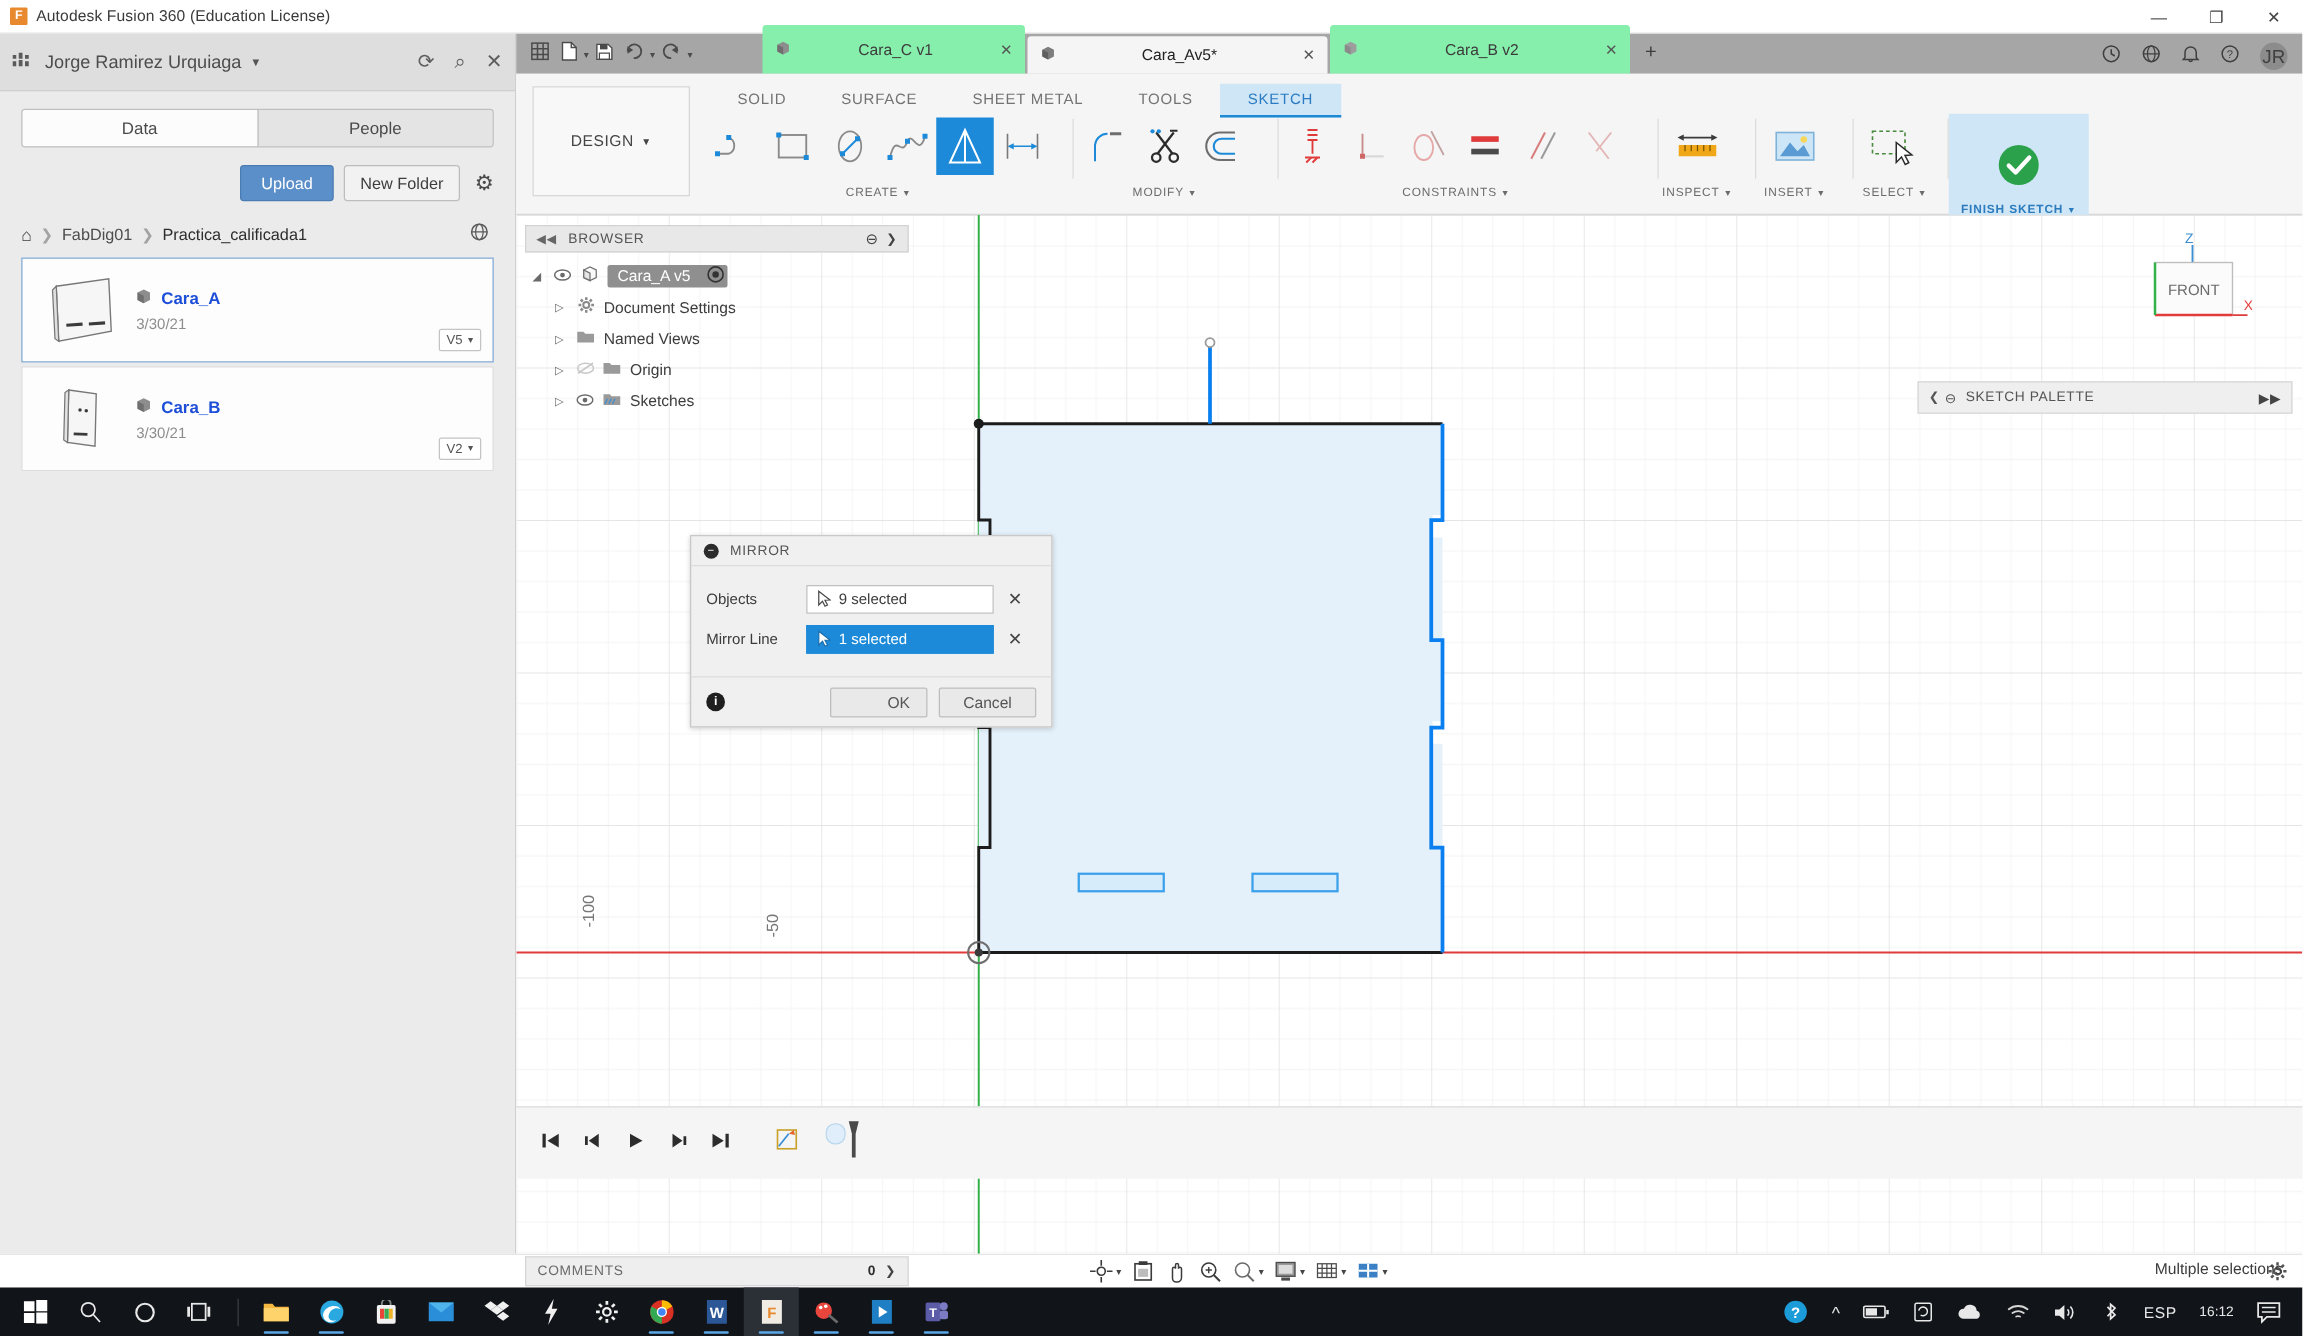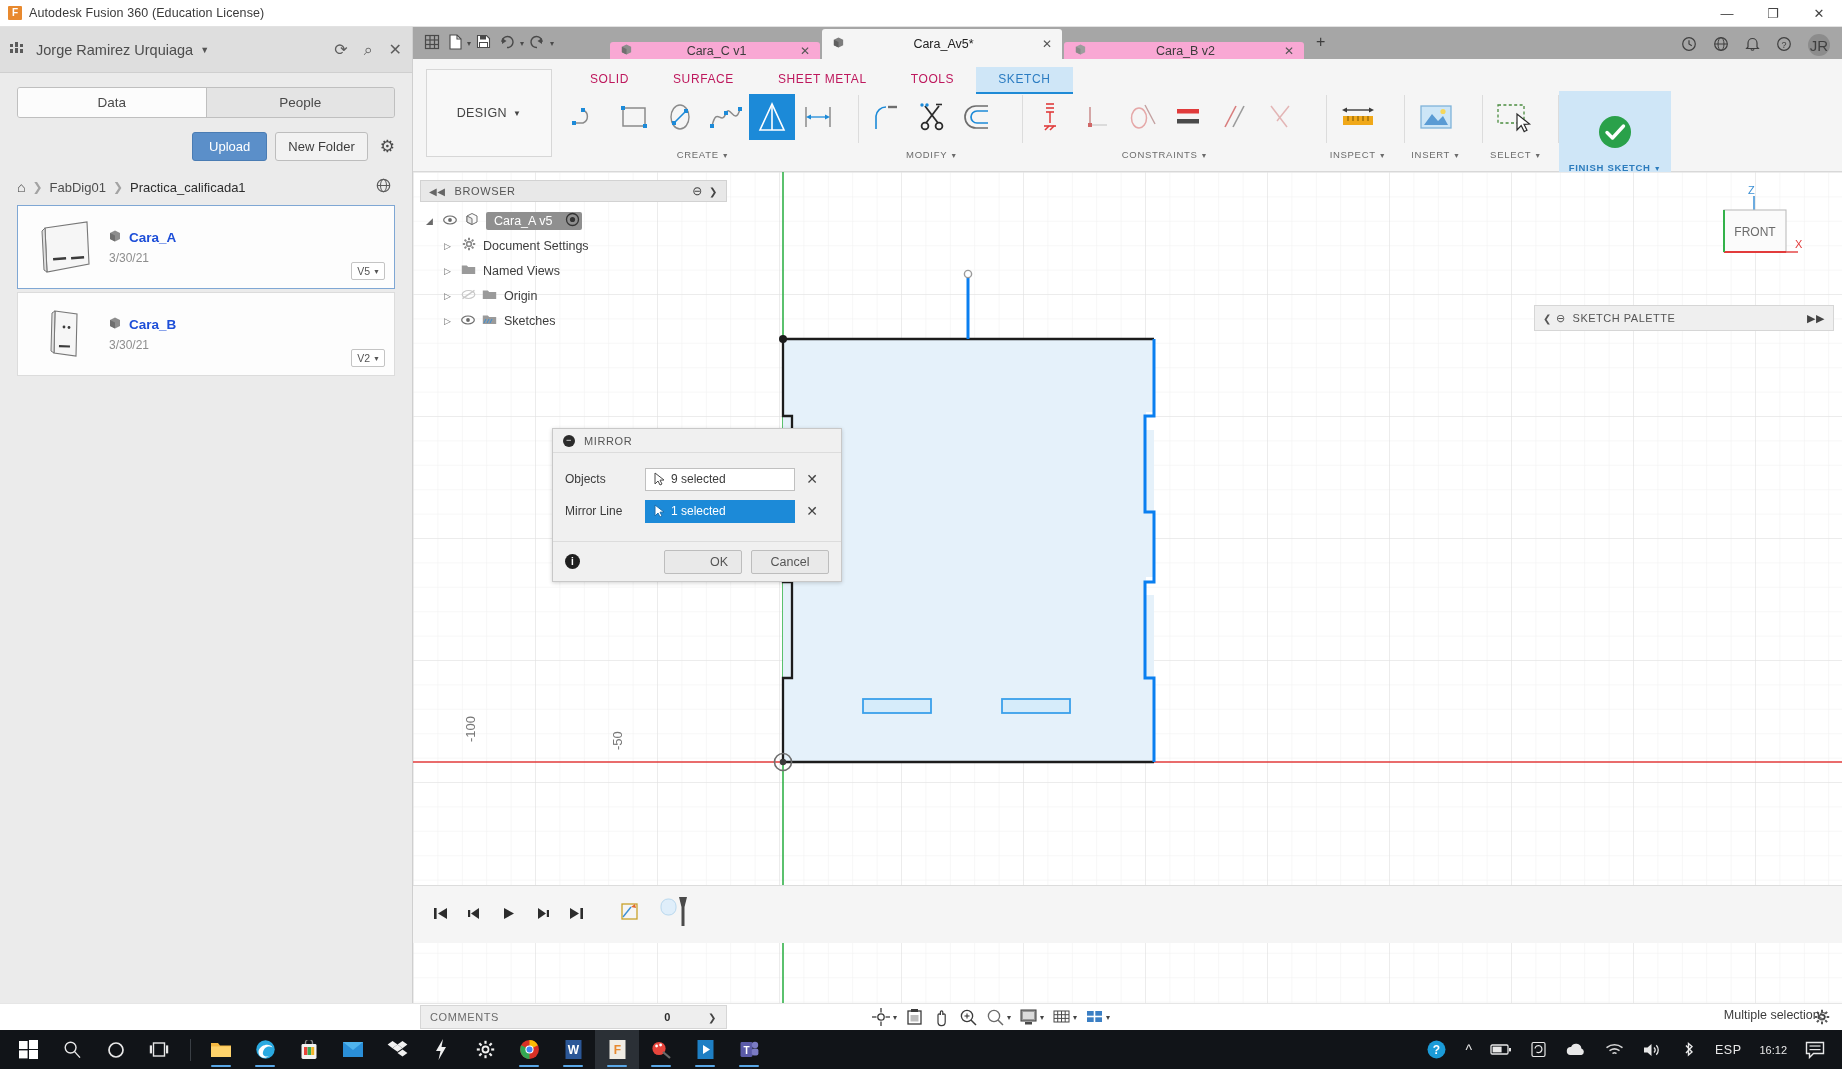--- a/index.html
+++ b/index.html
@@ -107,22 +107,22 @@
 
   
   .tabstrip {
     height: 32px; background: #a6a6a6; display: flex; align-items: flex-end;
     padding-left: 2px;
   }
   .qat { display: flex; align-items: center; gap: 2px; height: 32px; padding: 0 6px; }
   .qat span { font-size: 15px; color: #4a4a4a; padding: 0 3px; cursor: pointer; }
   .qat .mini-caret { font-size: 8px; color: #4a4a4a; padding: 0; }
   .doctab {
-    height: 17px; min-width: 210px; display: flex; align-items: center;
-    gap: 7px; padding: 0 10px; background: #f9a8d4; margin-right: 2px;
+    height: 39px; min-width: 210px; display: flex; align-items: center;
+    gap: 7px; padding: 0 10px; background: #86efac; margin-right: 2px;
     border-radius: 3px 3px 0 0; cursor: pointer; position: relative;
   }
   .doctab.active { background: #f5f5f5; height: 30px; }
   .doctab .dt-ico { font-size: 12px; color: #6f6f6f; }
   .doctab .dt-label { font-size: 12.5px; color: #3c3c3c; flex: 1; text-align: center; }
   .doctab.active .dt-label { color: #222; }
   .doctab .dt-close { font-size: 12px; color: #555; }
   .tab-plus { font-size: 16px; color: #3d3d3d; padding: 0 10px 3px; align-self: center; cursor: pointer; }
   .tabstrip-right { margin-left: auto; display: flex; align-items: center; gap: 16px; padding: 0 12px 3px; }
   .tabstrip-right span { font-size: 15px; color: #3f3f3f; cursor: pointer; }
@@ -133,21 +133,21 @@
 
   
   .ribbon { height: 113px; background: #f5f5f5; border-bottom: 1px solid #d8d8d8; display: flex; position: relative; }
   .design-box {
     width: 126px; margin: 10px 0 14px 13px; border: 1px solid #d7d7d7;
     background: #f8f8f8; display: flex; align-items: center; justify-content: center;
     font-size: 12.5px; color: #444; letter-spacing: .4px; cursor: pointer;
   }
   .ws-tabs { position: absolute; left: 155px; top: 8px; display: flex; gap: 0; }
   .ws-tab {
-    font-size: 12px; color: #be185d; letter-spacing: .6px; padding: 5px 22px 6px;
+    font-size: 12px; color: #737373; letter-spacing: .6px; padding: 5px 22px 6px;
     cursor: pointer; white-space: nowrap;
   }
   .ws-tab.active { background: #cfe6f7; color: #2b7cc2; border-bottom: 2px solid #1e8ad6; }
   .ribbon-groups { position: absolute; left: 148px; top: 32px; right: 0; display: flex; align-items: flex-start; }
   .rg { display: flex; flex-direction: column; align-items: center; position: relative; }
   .rg-row { display: flex; align-items: center; height: 52px; padding: 0 4px; }
   .rg-label { font-size: 9.5px; color: #6b6b6b; letter-spacing: .7px; margin-top: 6px; white-space: nowrap;}
   .rg + .rg::before {
     content: ""; position: absolute; left: -1px; top: 4px; width: 1px; height: 48px; background: #dcdcdc;
   }
@@ -233,21 +233,21 @@
   .md-btn {
     border: 1px solid #bdbdbd; background: #e9e9e9; font-size: 12.5px; color: #555;
     padding: 4px 0; width: 78px; text-align: center; border-radius: 2px; cursor: pointer;
   }
   .md-btn.ok { margin-left: auto; padding-left: 32px; }
 
   
   .comments-bar {
     position: absolute; left: 7px; top: 833px; width: 307px; height: 24px;
     background: #eeeeee; border: 1px solid #d6d6d6; display: flex; align-items: center;
-    padding: 0 9px; font-size: 11px; color: #6b6b6b; letter-spacing: .6px; z-index: 20; gap: 30px;
+    padding: 0 9px; font-size: 11px; color: #6b6b6b; letter-spacing: .6px; z-index: 20;
   }
   .cb-count { margin-left: auto; font-weight: bold; color: #2c2c2c; font-size: 11px;}
   .cb-arrow { margin-left: 7px; font-size: 10px; color: #444; }
 
   .nav-tools {
     position: absolute; left: 455px; top: 833px; display: flex; align-items: center;
     gap: 2px; z-index: 20;
   }
   .nav-tools .nt { display: flex; align-items: center; padding: 2px 3px; cursor: pointer; }
   .nav-tools .nt span.cr { font-size: 8px; color: #444; margin-left: 2px; }

